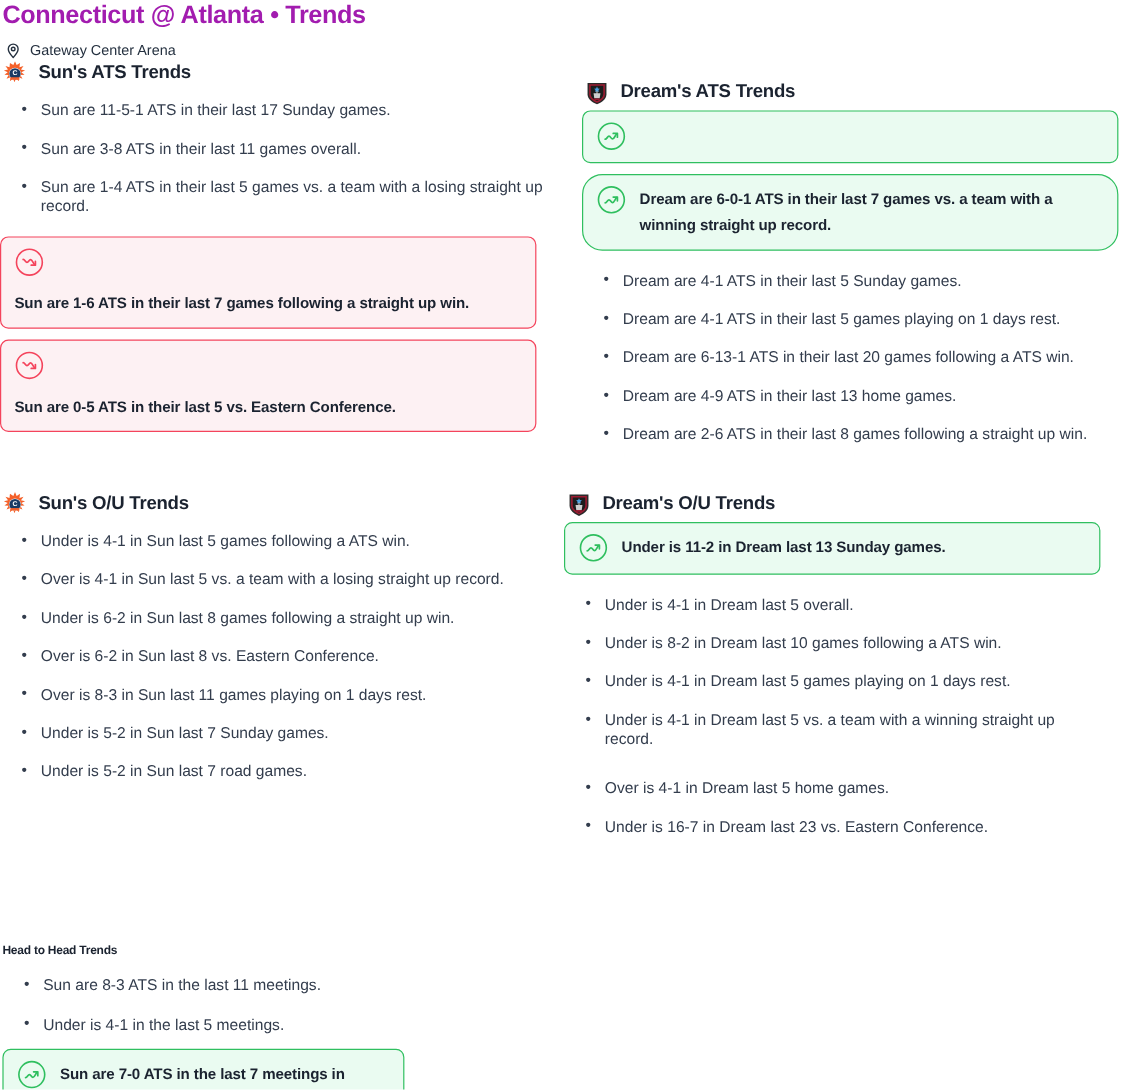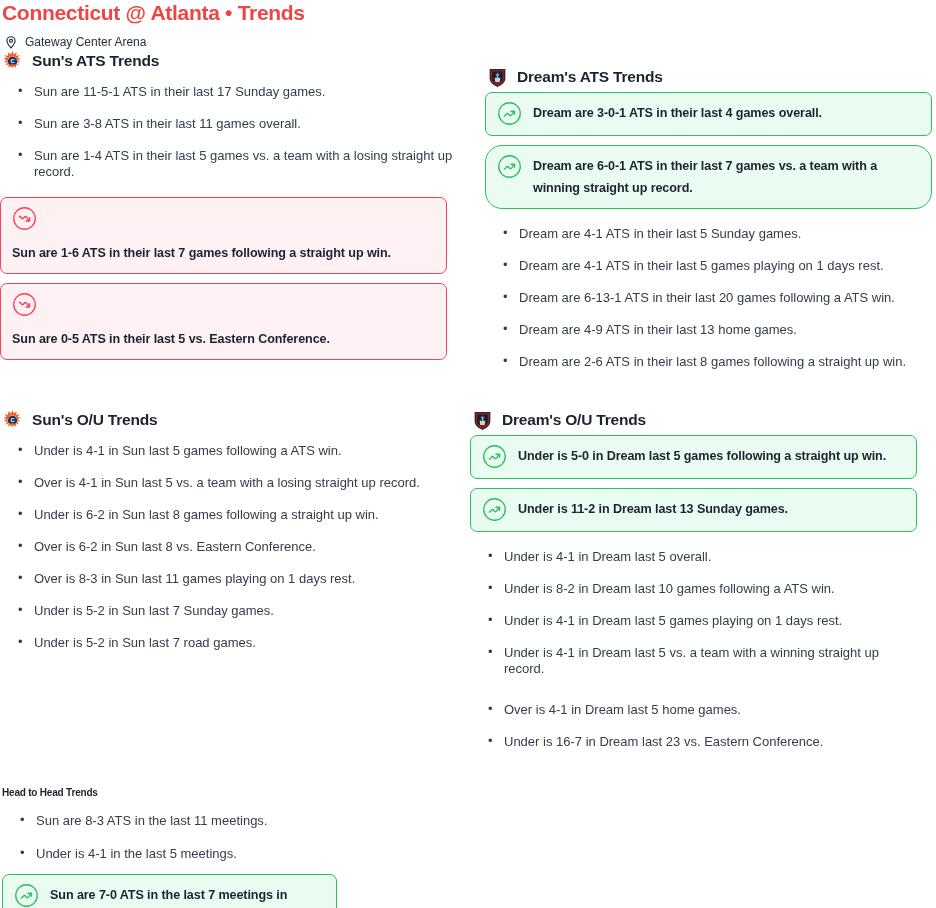--- a/index.html
+++ b/index.html
@@ -15,21 +15,21 @@
     color: #1f2937;
     position: relative;
     overflow: hidden;
   }
 
   
   .page-header { padding: 0 0 0 2px; }
   .page-title {
     font-size: 21px;
     font-weight: bold;
-    color: #ef4444;
+    color: #a21caf;
     letter-spacing: -0.3px;
     margin: 0;
     padding: 1px 0 0 0;
     line-height: 24px;
     white-space: nowrap;
   }
   .venue-row {
     display: flex;
     align-items: center;
     gap: 7px;
@@ -222,21 +222,20 @@
   </div>
 
   <div class="hl-card good card-w-right">
     <span>
       <svg class="hl-icon" viewBox="0 0 26 26" fill="none">
         <circle cx="13" cy="13" r="11.2" stroke="#2fbf5f" stroke-width="1.4"></circle>
         <path d="M7.6 15.6c1.5 0 2-2.6 3.3-2.6 1.5 0 1.7 2.4 3.1 2.4 1.6 0 2.1-3.2 3.7-4.4" stroke="#2fbf5f" stroke-width="1.5" stroke-linecap="round"></path>
         <path d="M14.6 10.6h3.6v3.3" stroke="#2fbf5f" stroke-width="1.5" stroke-linecap="round" stroke-linejoin="round"></path>
       </svg>
     </span>
-    <span class="hl-text">Dream are 3-0-1 ATS in their last 4 games overall.</span>
   </div>
 
   <div class="hl-card good card-w-right" style="min-height:62px;border-radius:17px;">
     <span>
       <svg class="hl-icon" viewBox="0 0 26 26" fill="none">
         <circle cx="13" cy="13" r="11.2" stroke="#2fbf5f" stroke-width="1.4"></circle>
         <path d="M7.6 15.6c1.5 0 2-2.6 3.3-2.6 1.5 0 1.7 2.4 3.1 2.4 1.6 0 2.1-3.2 3.7-4.4" stroke="#2fbf5f" stroke-width="1.5" stroke-linecap="round"></path>
         <path d="M14.6 10.6h3.6v3.3" stroke="#2fbf5f" stroke-width="1.5" stroke-linecap="round" stroke-linejoin="round"></path>
       </svg>
     </span>
@@ -312,77 +311,67 @@
         <path d="M10 8.6h20v12.9c0 5.6-5.6 9.2-10 11.3-4.4-2.1-10-5.7-10-11.3z" fill="#1d1d1d"></path>
         <path d="M20 9.8l1.4 2.9 3.2.5-2.3 2.2.6 3.2-2.9-1.5-2.9 1.5.6-3.2-2.3-2.2 3.2-.5z" fill="#4a9fe0"></path>
         <rect x="19.3" y="16.5" width="1.4" height="11" fill="#e8e8e8"></rect>
         <path d="M14.5 20.5h11l-1.2 8h-8.6z" fill="#cfcfcf"></path>
         <path d="M15.3 28.6h9.4l-.8 2.6h-7.8z" fill="#9e1b32"></path>
       </svg>
     </span>
     <span class="section-title">Dream's O/U Trends</span>
   </div>
 
+
   <div class="hl-card good card-w-right">
     <span>
       <svg class="hl-icon" viewBox="0 0 26 26" fill="none">
         <circle cx="13" cy="13" r="11.2" stroke="#2fbf5f" stroke-width="1.4"></circle>
         <path d="M7.6 15.6c1.5 0 2-2.6 3.3-2.6 1.5 0 1.7 2.4 3.1 2.4 1.6 0 2.1-3.2 3.7-4.4" stroke="#2fbf5f" stroke-width="1.5" stroke-linecap="round"></path>
         <path d="M14.6 10.6h3.6v3.3" stroke="#2fbf5f" stroke-width="1.5" stroke-linecap="round" stroke-linejoin="round"></path>
       </svg>
     </span>
-    <span class="hl-text">Under is 5-0 in Dream last 5 games following a straight up win.</span>
-  </div>
-
-  <div class="hl-card good card-w-right">
+    <span class="hl-text">Under is 11-2 in Dream last 13 Sunday games.</span>
+  </div>
+
+  <ul class="trend-list" style="margin-top:6px;">
+    <li>
+        <span class="li-text">Under is 4-1 in Dream last 5 overall.</span>
+      </li>
+    <li>
+        <span class="li-text">Under is 8-2 in Dream last 10 games following a ATS win.</span>
+      </li>
+    <li>
+        <span class="li-text">Under is 4-1 in Dream last 5 games playing on 1 days rest.</span>
+      </li>
+    <li class="two-line">
+        <span class="li-text">Under is 4-1 in Dream last 5 vs. a team with a winning straight up record.</span>
+      </li>
+    <li>
+        <span class="li-text">Over is 4-1 in Dream last 5 home games.</span>
+      </li>
+    <li>
+        <span class="li-text">Under is 16-7 in Dream last 23 vs. Eastern Conference.</span>
+      </li>
+  </ul>
+</div>
+
+<div class="h2h">
+  <h2 class="h2h-title">Head to Head Trends</h2>
+  <ul class="trend-list">
+    <li>
+        <span class="li-text">Sun are 8-3 ATS in the last 11 meetings.</span>
+      </li>
+    <li>
+        <span class="li-text">Under is 4-1 in the last 5 meetings.</span>
+      </li>
+  </ul>
+  <div class="hl-card good card-w-h2h">
     <span>
       <svg class="hl-icon" viewBox="0 0 26 26" fill="none">
         <circle cx="13" cy="13" r="11.2" stroke="#2fbf5f" stroke-width="1.4"></circle>
         <path d="M7.6 15.6c1.5 0 2-2.6 3.3-2.6 1.5 0 1.7 2.4 3.1 2.4 1.6 0 2.1-3.2 3.7-4.4" stroke="#2fbf5f" stroke-width="1.5" stroke-linecap="round"></path>
         <path d="M14.6 10.6h3.6v3.3" stroke="#2fbf5f" stroke-width="1.5" stroke-linecap="round" stroke-linejoin="round"></path>
       </svg>
     </span>
-    <span class="hl-text">Under is 11-2 in Dream last 13 Sunday games.</span>
-  </div>
-
-  <ul class="trend-list" style="margin-top:6px;">
-    <li>
-        <span class="li-text">Under is 4-1 in Dream last 5 overall.</span>
-      </li>
-    <li>
-        <span class="li-text">Under is 8-2 in Dream last 10 games following a ATS win.</span>
-      </li>
-    <li>
-        <span class="li-text">Under is 4-1 in Dream last 5 games playing on 1 days rest.</span>
-      </li>
-    <li class="two-line">
-        <span class="li-text">Under is 4-1 in Dream last 5 vs. a team with a winning straight up record.</span>
-      </li>
-    <li>
-        <span class="li-text">Over is 4-1 in Dream last 5 home games.</span>
-      </li>
-    <li>
-        <span class="li-text">Under is 16-7 in Dream last 23 vs. Eastern Conference.</span>
-      </li>
-  </ul>
-</div>
-
-<div class="h2h">
-  <h2 class="h2h-title">Head to Head Trends</h2>
-  <ul class="trend-list">
-    <li>
-        <span class="li-text">Sun are 8-3 ATS in the last 11 meetings.</span>
-      </li>
-    <li>
-        <span class="li-text">Under is 4-1 in the last 5 meetings.</span>
-      </li>
-  </ul>
-  <div class="hl-card good card-w-h2h">
-    <span>
-      <svg class="hl-icon" viewBox="0 0 26 26" fill="none">
-        <circle cx="13" cy="13" r="11.2" stroke="#2fbf5f" stroke-width="1.4"></circle>
-        <path d="M7.6 15.6c1.5 0 2-2.6 3.3-2.6 1.5 0 1.7 2.4 3.1 2.4 1.6 0 2.1-3.2 3.7-4.4" stroke="#2fbf5f" stroke-width="1.5" stroke-linecap="round"></path>
-        <path d="M14.6 10.6h3.6v3.3" stroke="#2fbf5f" stroke-width="1.5" stroke-linecap="round" stroke-linejoin="round"></path>
-      </svg>
-    </span>
     <span class="hl-text">Sun are 7-0 ATS in the last 7 meetings in Atlanta.</span>
   </div>
 </div>
 
 </body></html>

